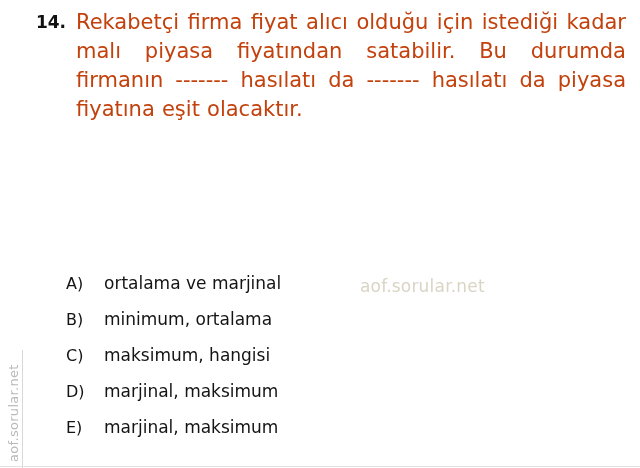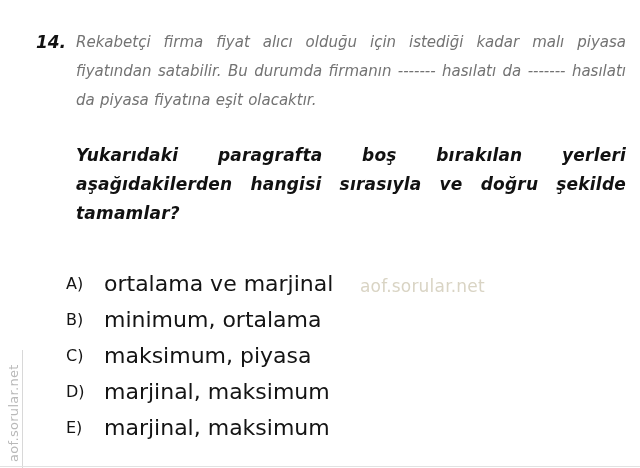--- a/index.html
+++ b/index.html
@@ -58,23 +58,22 @@
     font-size: 17px;
     color: #d9d4c4;
     letter-spacing: 0.2px;
     user-select: none;
     pointer-events: none;
   }
 
   .question-block {
     position: absolute;
     left: 22px;
-    top: 28px;
+    top: 8px;
     width: 604px;
-    font-style: italic;
   }
 
   .q-row {
     display: flex;
     align-items: flex-start;
   }
   .q-number {
     flex: 0 0 auto;
     width: 44px;
     text-align: right;
@@ -82,25 +81,25 @@
     font-size: 17px;
     font-weight: bold;
     line-height: 29px;
     color: #111;
   }
   .q-body {
     flex: 1 1 auto;
   }
 
   .q-stem {
-    font-size: 15px;
+    font-size: 21px;
     line-height: 29px;
     text-align: justify;
     text-align-last: left;
-    color: #737373;
+    color: #c2410c;
     word-spacing: 0.5px;
   }
 
   .q-prompt {
     margin-top: 26px;
     font-size: 17px;
     line-height: 29px;
     font-weight: bold;
     text-align: justify;
     text-align-last: left;
@@ -121,21 +120,21 @@
   }
   .opt-letter {
     flex: 0 0 auto;
     width: 38px;
     font-size: 16px;
     line-height: 27px;
     color: #141414;
   }
   .opt-text {
     flex: 1 1 auto;
-    font-size: 22px;
+    font-size: 17px;
     line-height: 27px;
     color: #141414;
   }
 
   .bottom-rule {
     position: absolute;
     left: 0;
     top: 466px;
     width: 640px;
     height: 1px;
@@ -148,39 +147,38 @@
 <div id="page">
 
   <div class="side-rule"></div>
   <div class="side-watermark">aof.sorular.net</div>
 
   <div class="question-block">
     <div class="q-row">
       <div class="q-number">14.</div>
       <div class="q-body">
         <div class="q-stem">Rekabetçi firma fiyat alıcı olduğu için istediği kadar malı piyasa fiyatından satabilir. Bu durumda firmanın ------- hasılatı da ------- hasılatı da piyasa fiyatına eşit olacaktır.</div>
-        <div class="q-prompt">Yukarıdaki paragrafta boş bırakılan yerleri aşağıdakilerden hangisi sırasıyla ve doğru şekilde tamamlar?</div>
       </div>
     </div>
   </div>
 
   <div class="center-watermark">aof.sorular.net</div>
 
   <div class="options">
     <div class="option">
       <div class="opt-letter">A)</div>
       <div class="opt-text">ortalama ve marjinal</div>
     </div>
     <div class="option">
       <div class="opt-letter">B)</div>
       <div class="opt-text">minimum, ortalama</div>
     </div>
     <div class="option">
       <div class="opt-letter">C)</div>
-      <div class="opt-text">maksimum, piyasa</div>
+      <div class="opt-text">maksimum, hangisi</div>
     </div>
     <div class="option">
       <div class="opt-letter">D)</div>
       <div class="opt-text">marjinal, maksimum</div>
     </div>
     <div class="option">
       <div class="opt-letter">E)</div>
       <div class="opt-text">marjinal, maksimum</div>
     </div>
   </div>

